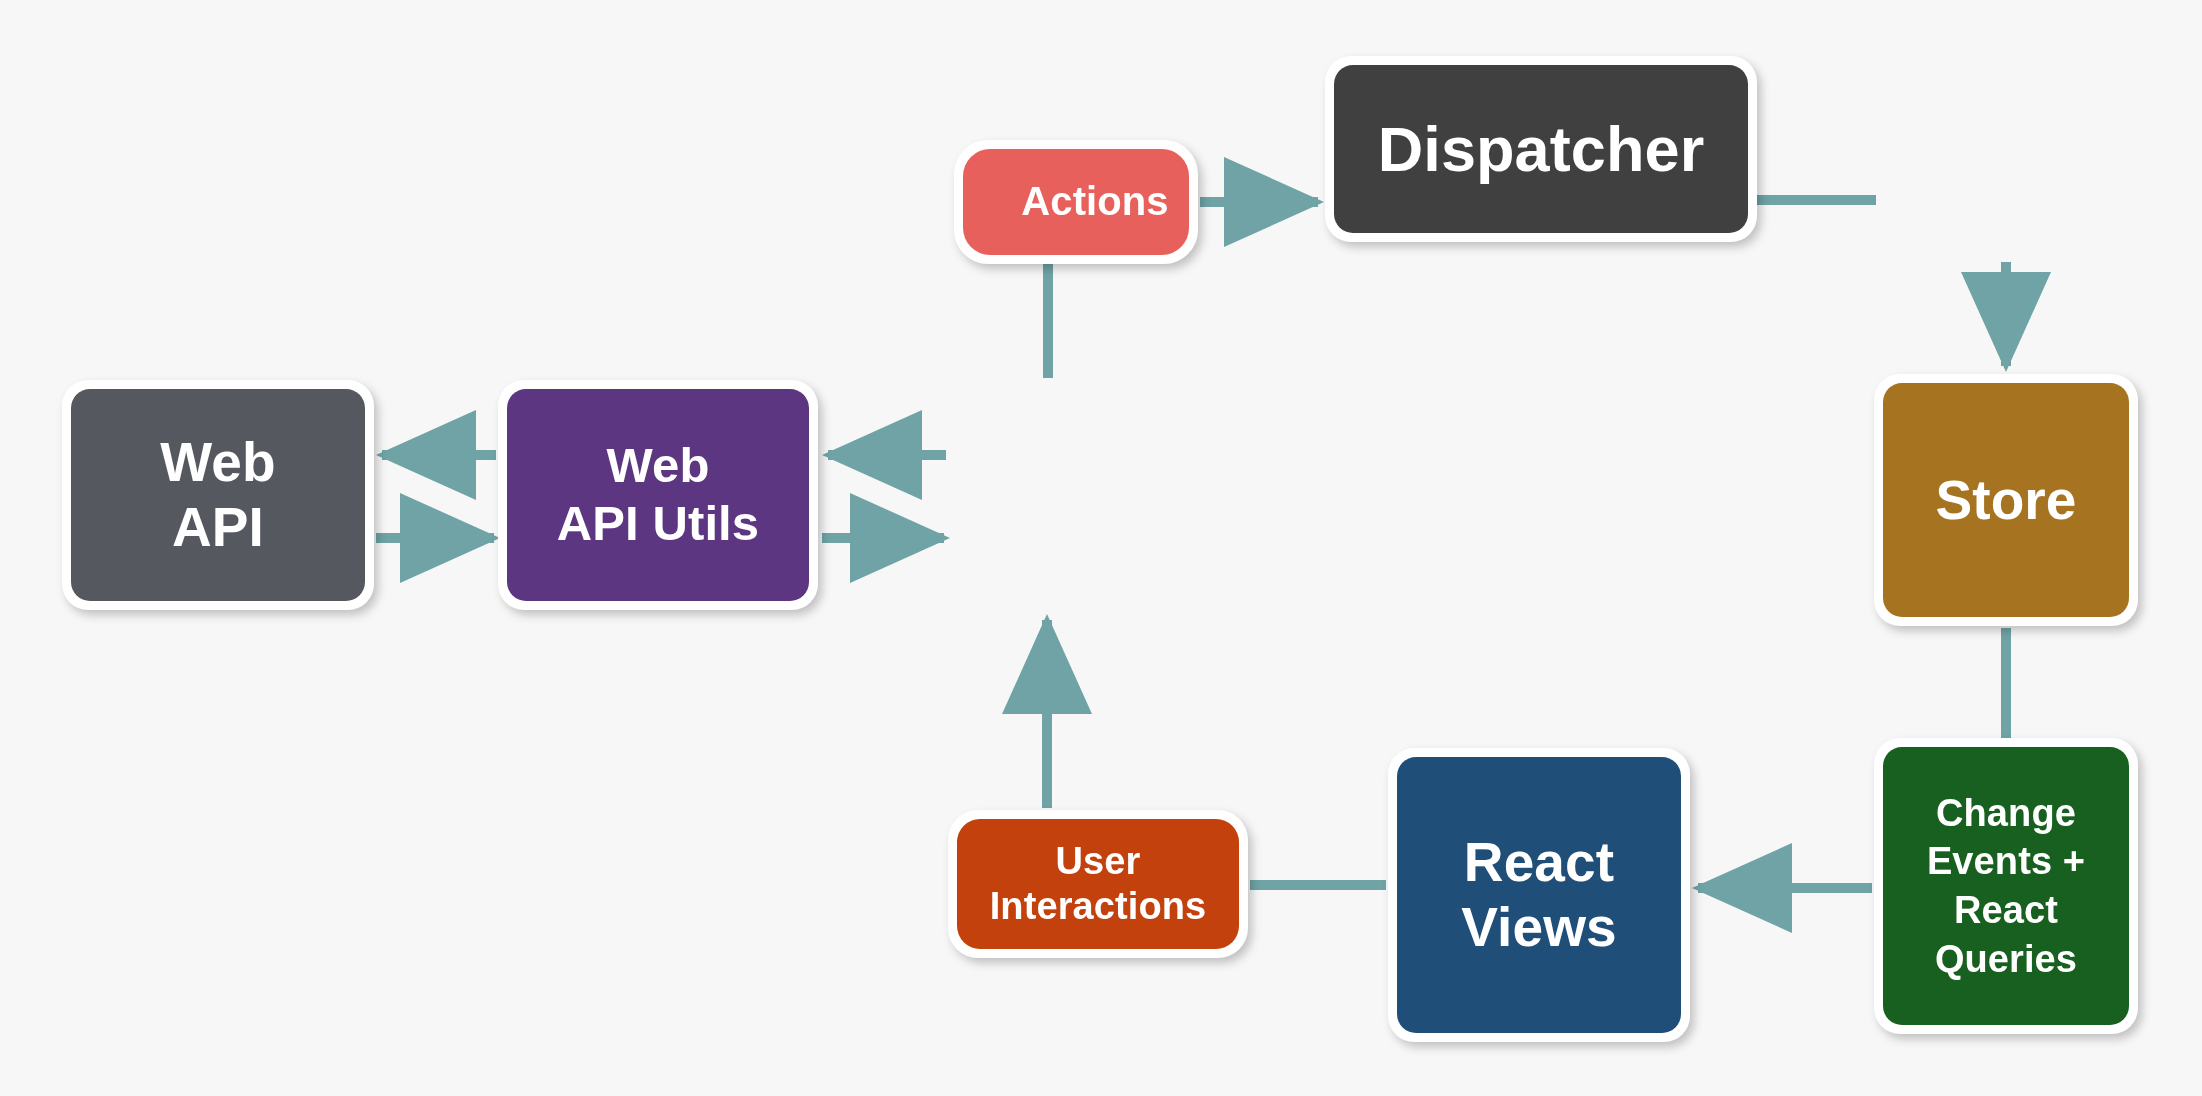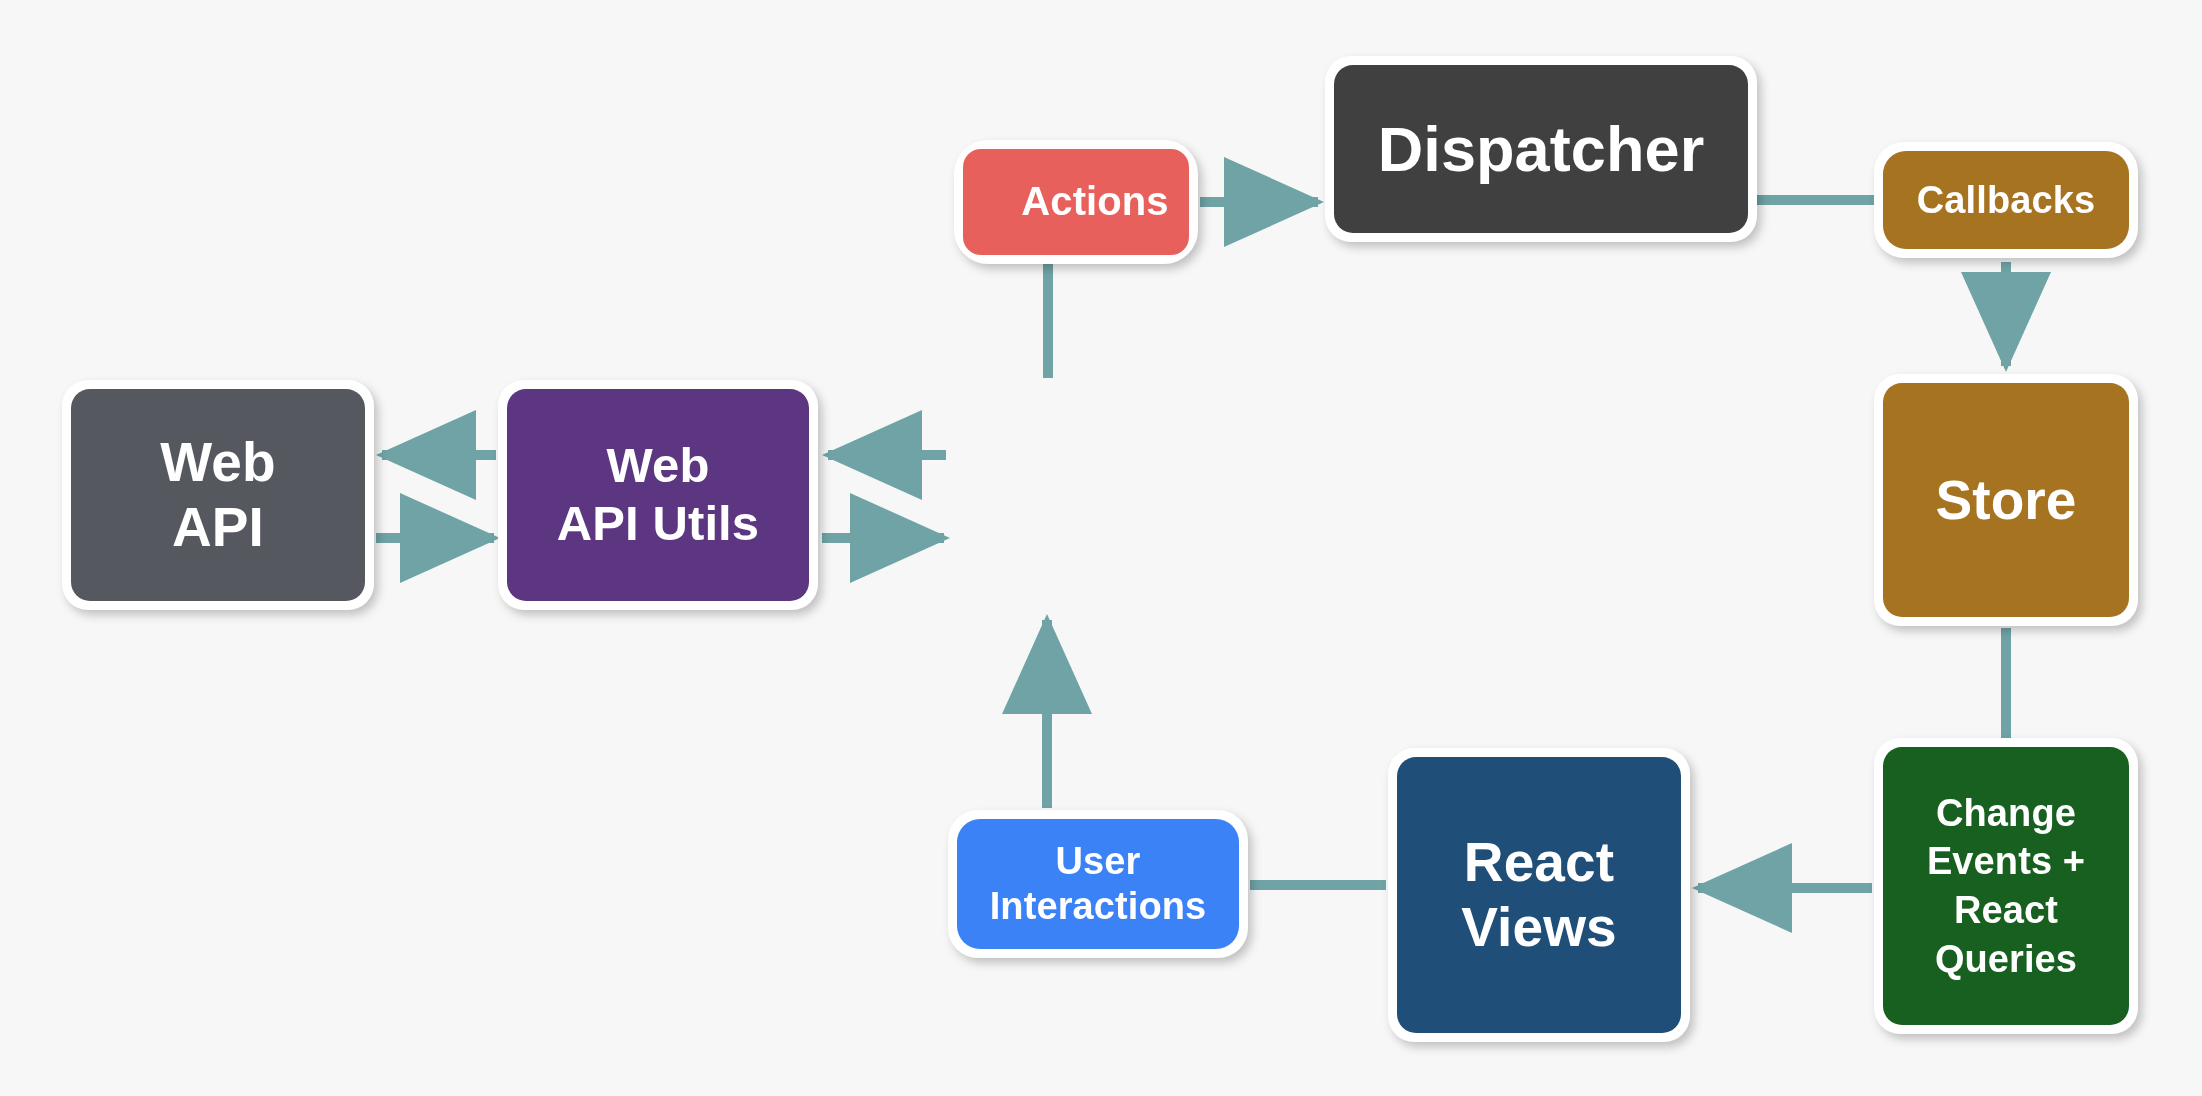--- a/index.html
+++ b/index.html
@@ -48,21 +48,21 @@
     text-align: center;
     color: #ffffff;
     font-weight: bold;
     line-height: 1.18;
     letter-spacing: 0.1px;
     padding: 2px 6px;
     white-space: pre-line;
   }
   
   .n-actions        { left: 954px;  top: 140px; width: 244px; height: 124px; border-radius: 34px; }
-  .n-actions .fill  { border-radius: 18px; font-size: 40px; padding-left: 44px; }
+  .n-actions .fill  { border-radius: 27px; font-size: 40px; padding-left: 44px; }
 
   .n-dispatcher     { left: 1325px; top: 56px;  width: 432px; height: 186px; }
   .n-dispatcher .fill { font-size: 63px; }
 
   .n-callbacks      { left: 1874px; top: 142px; width: 264px; height: 116px; border-radius: 30px; }
   .n-callbacks .fill{ border-radius: 23px; font-size: 38px; }
 
   .n-store          { left: 1874px; top: 374px; width: 264px; height: 252px; }
   .n-store .fill    { font-size: 55px; }
 
@@ -122,42 +122,39 @@
   </svg>
 
   <div class="node n-actions">
     <div class="fill" style="background: rgb(232, 96, 91);">Actions</div>
   </div>
 
   <div class="node n-dispatcher">
     <div class="fill" style="background: rgb(64, 64, 64);">Dispatcher</div>
   </div>
 
-  <div class="node n-callbacks">
-    <div class="fill" style="background: rgb(166, 115, 32);">Callbacks</div>
-  </div>
 
   <div class="node n-store">
     <div class="fill" style="background: rgb(166, 115, 32);">Store</div>
   </div>
 
   <div class="node n-change">
     <div class="fill" style="background: rgb(23, 96, 31);">Change
 Events +
 React
 Queries</div>
   </div>
 
   <div class="node n-react">
     <div class="fill" style="background: rgb(31, 78, 121);">React
 Views</div>
   </div>
 
   <div class="node n-userint">
-    <div class="fill" style="background: #3b82f6;">User
+    <div class="fill" style="background: #c2410c;">User
 Interactions</div>
   </div>
 
 
   <div class="node n-webapiutils">
     <div class="fill" style="background: rgb(93, 54, 130);">Web
 API Utils</div>
   </div>
 
   <div class="node n-webapi">

